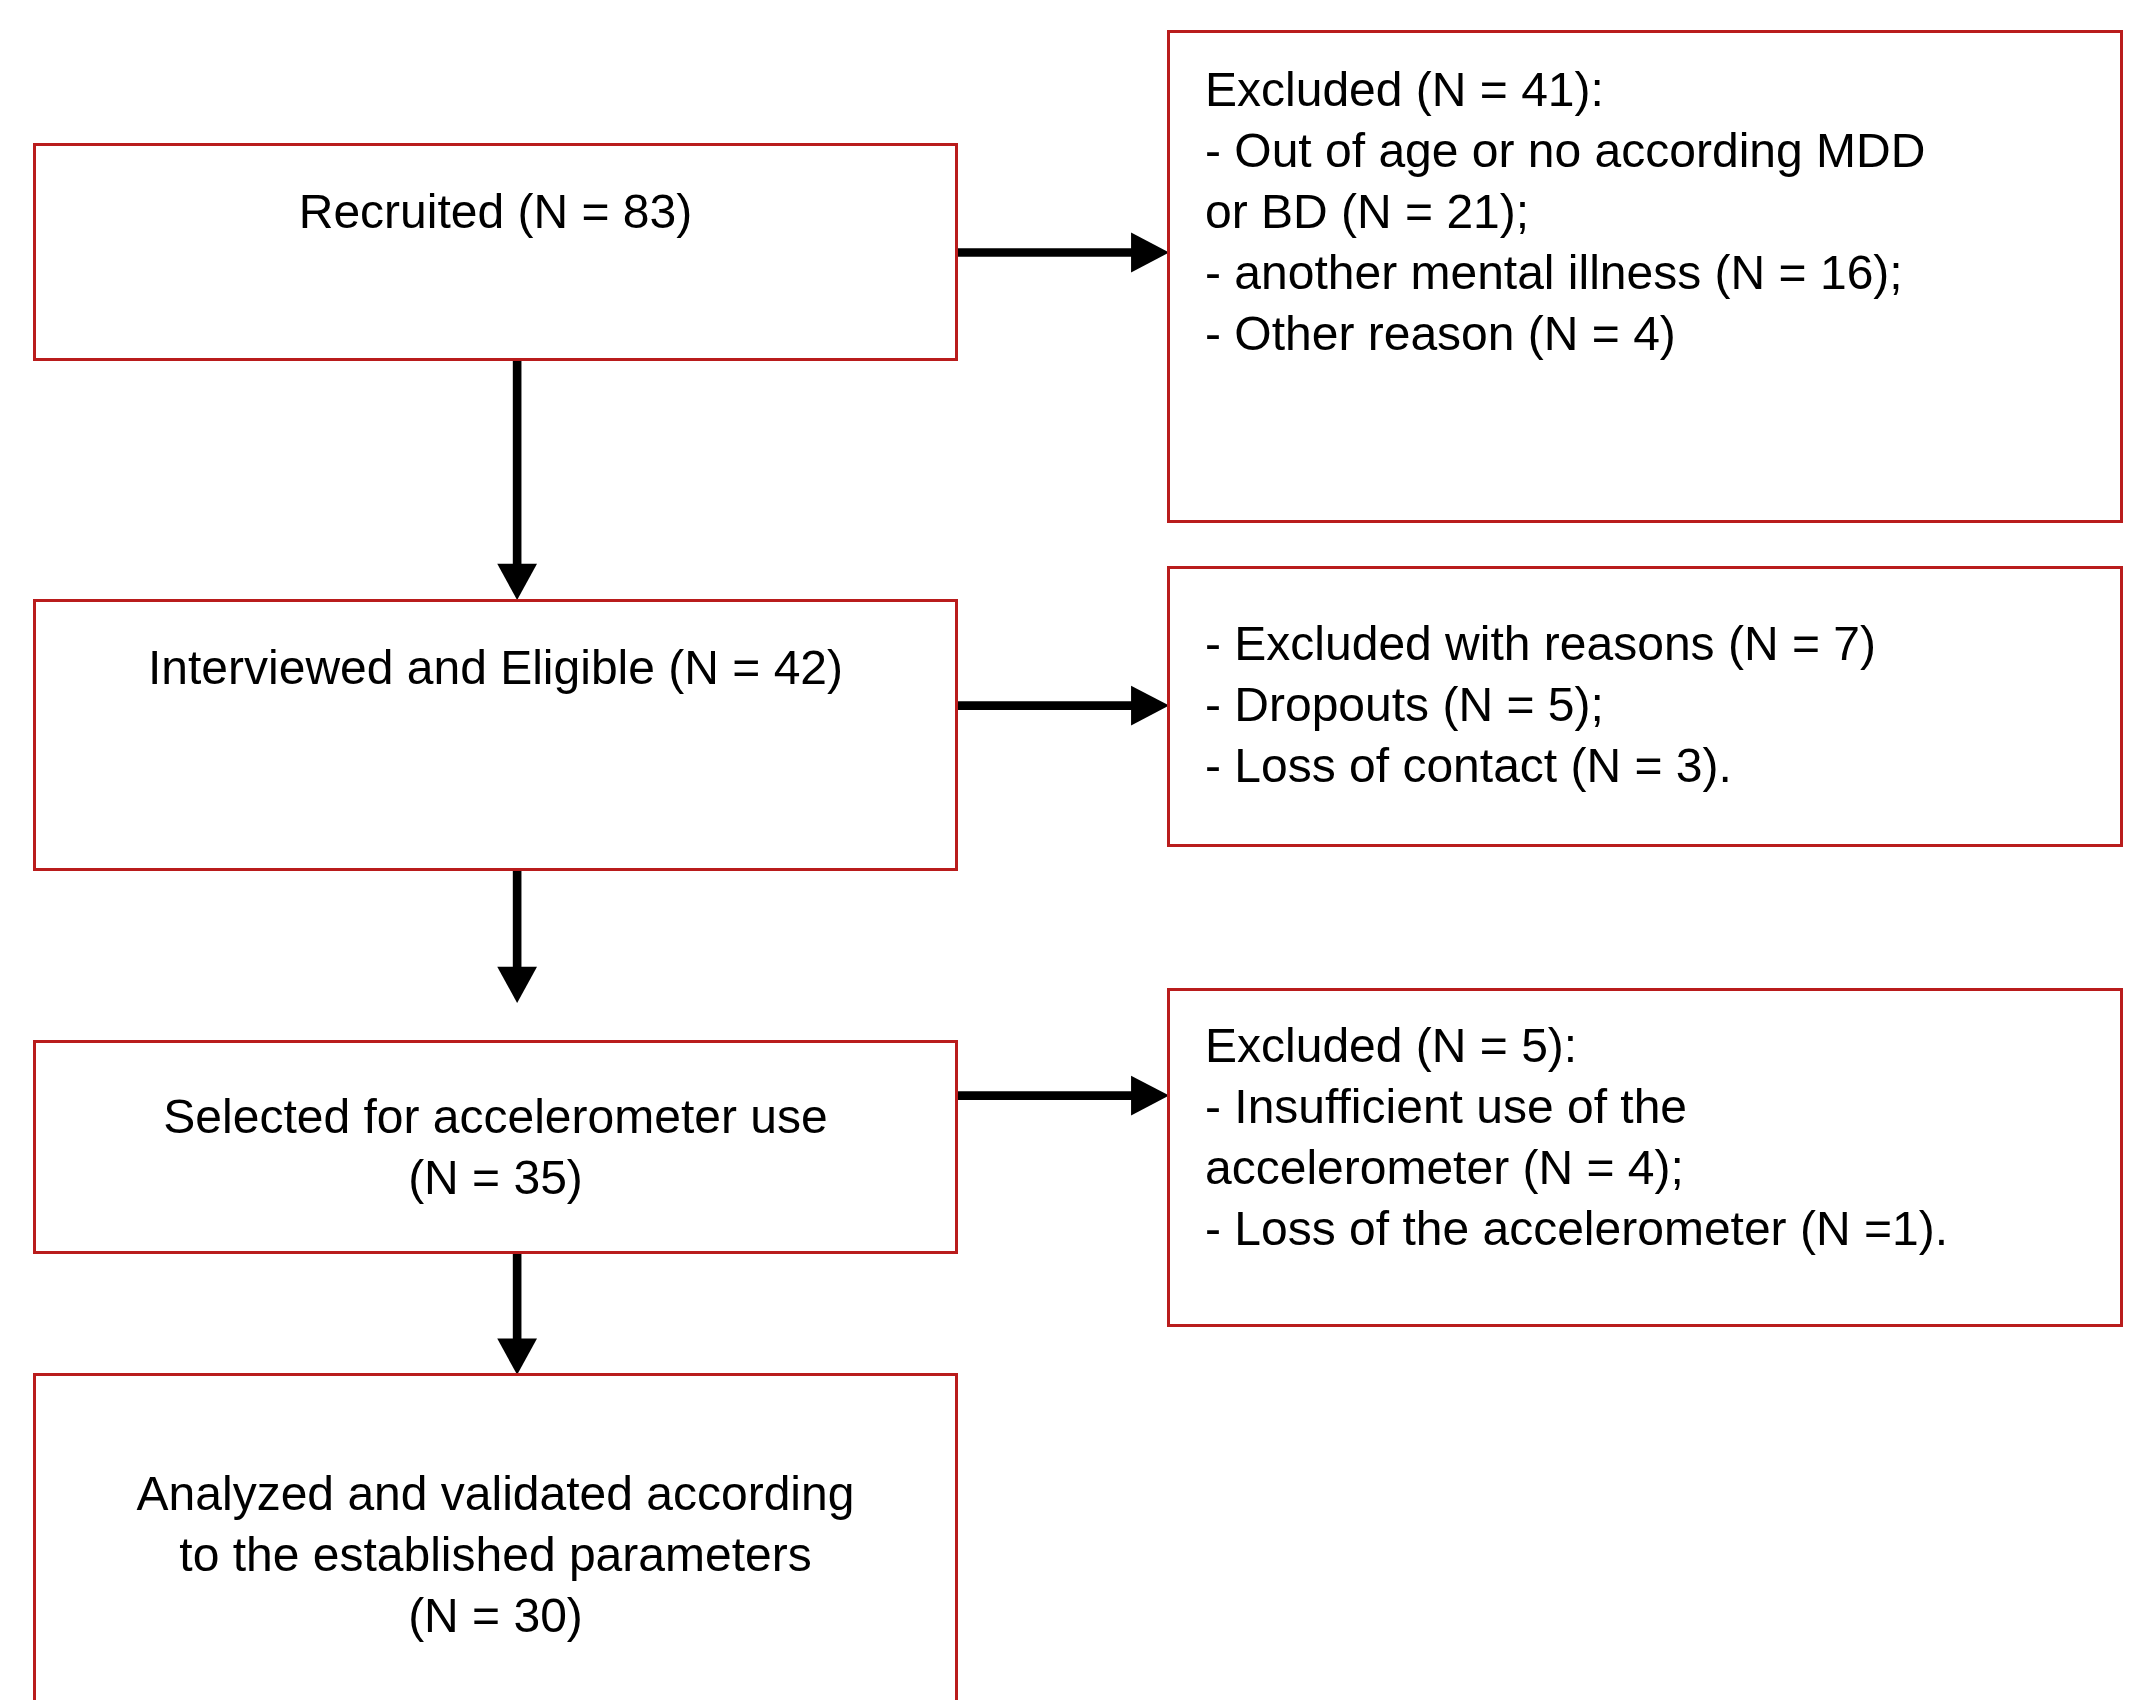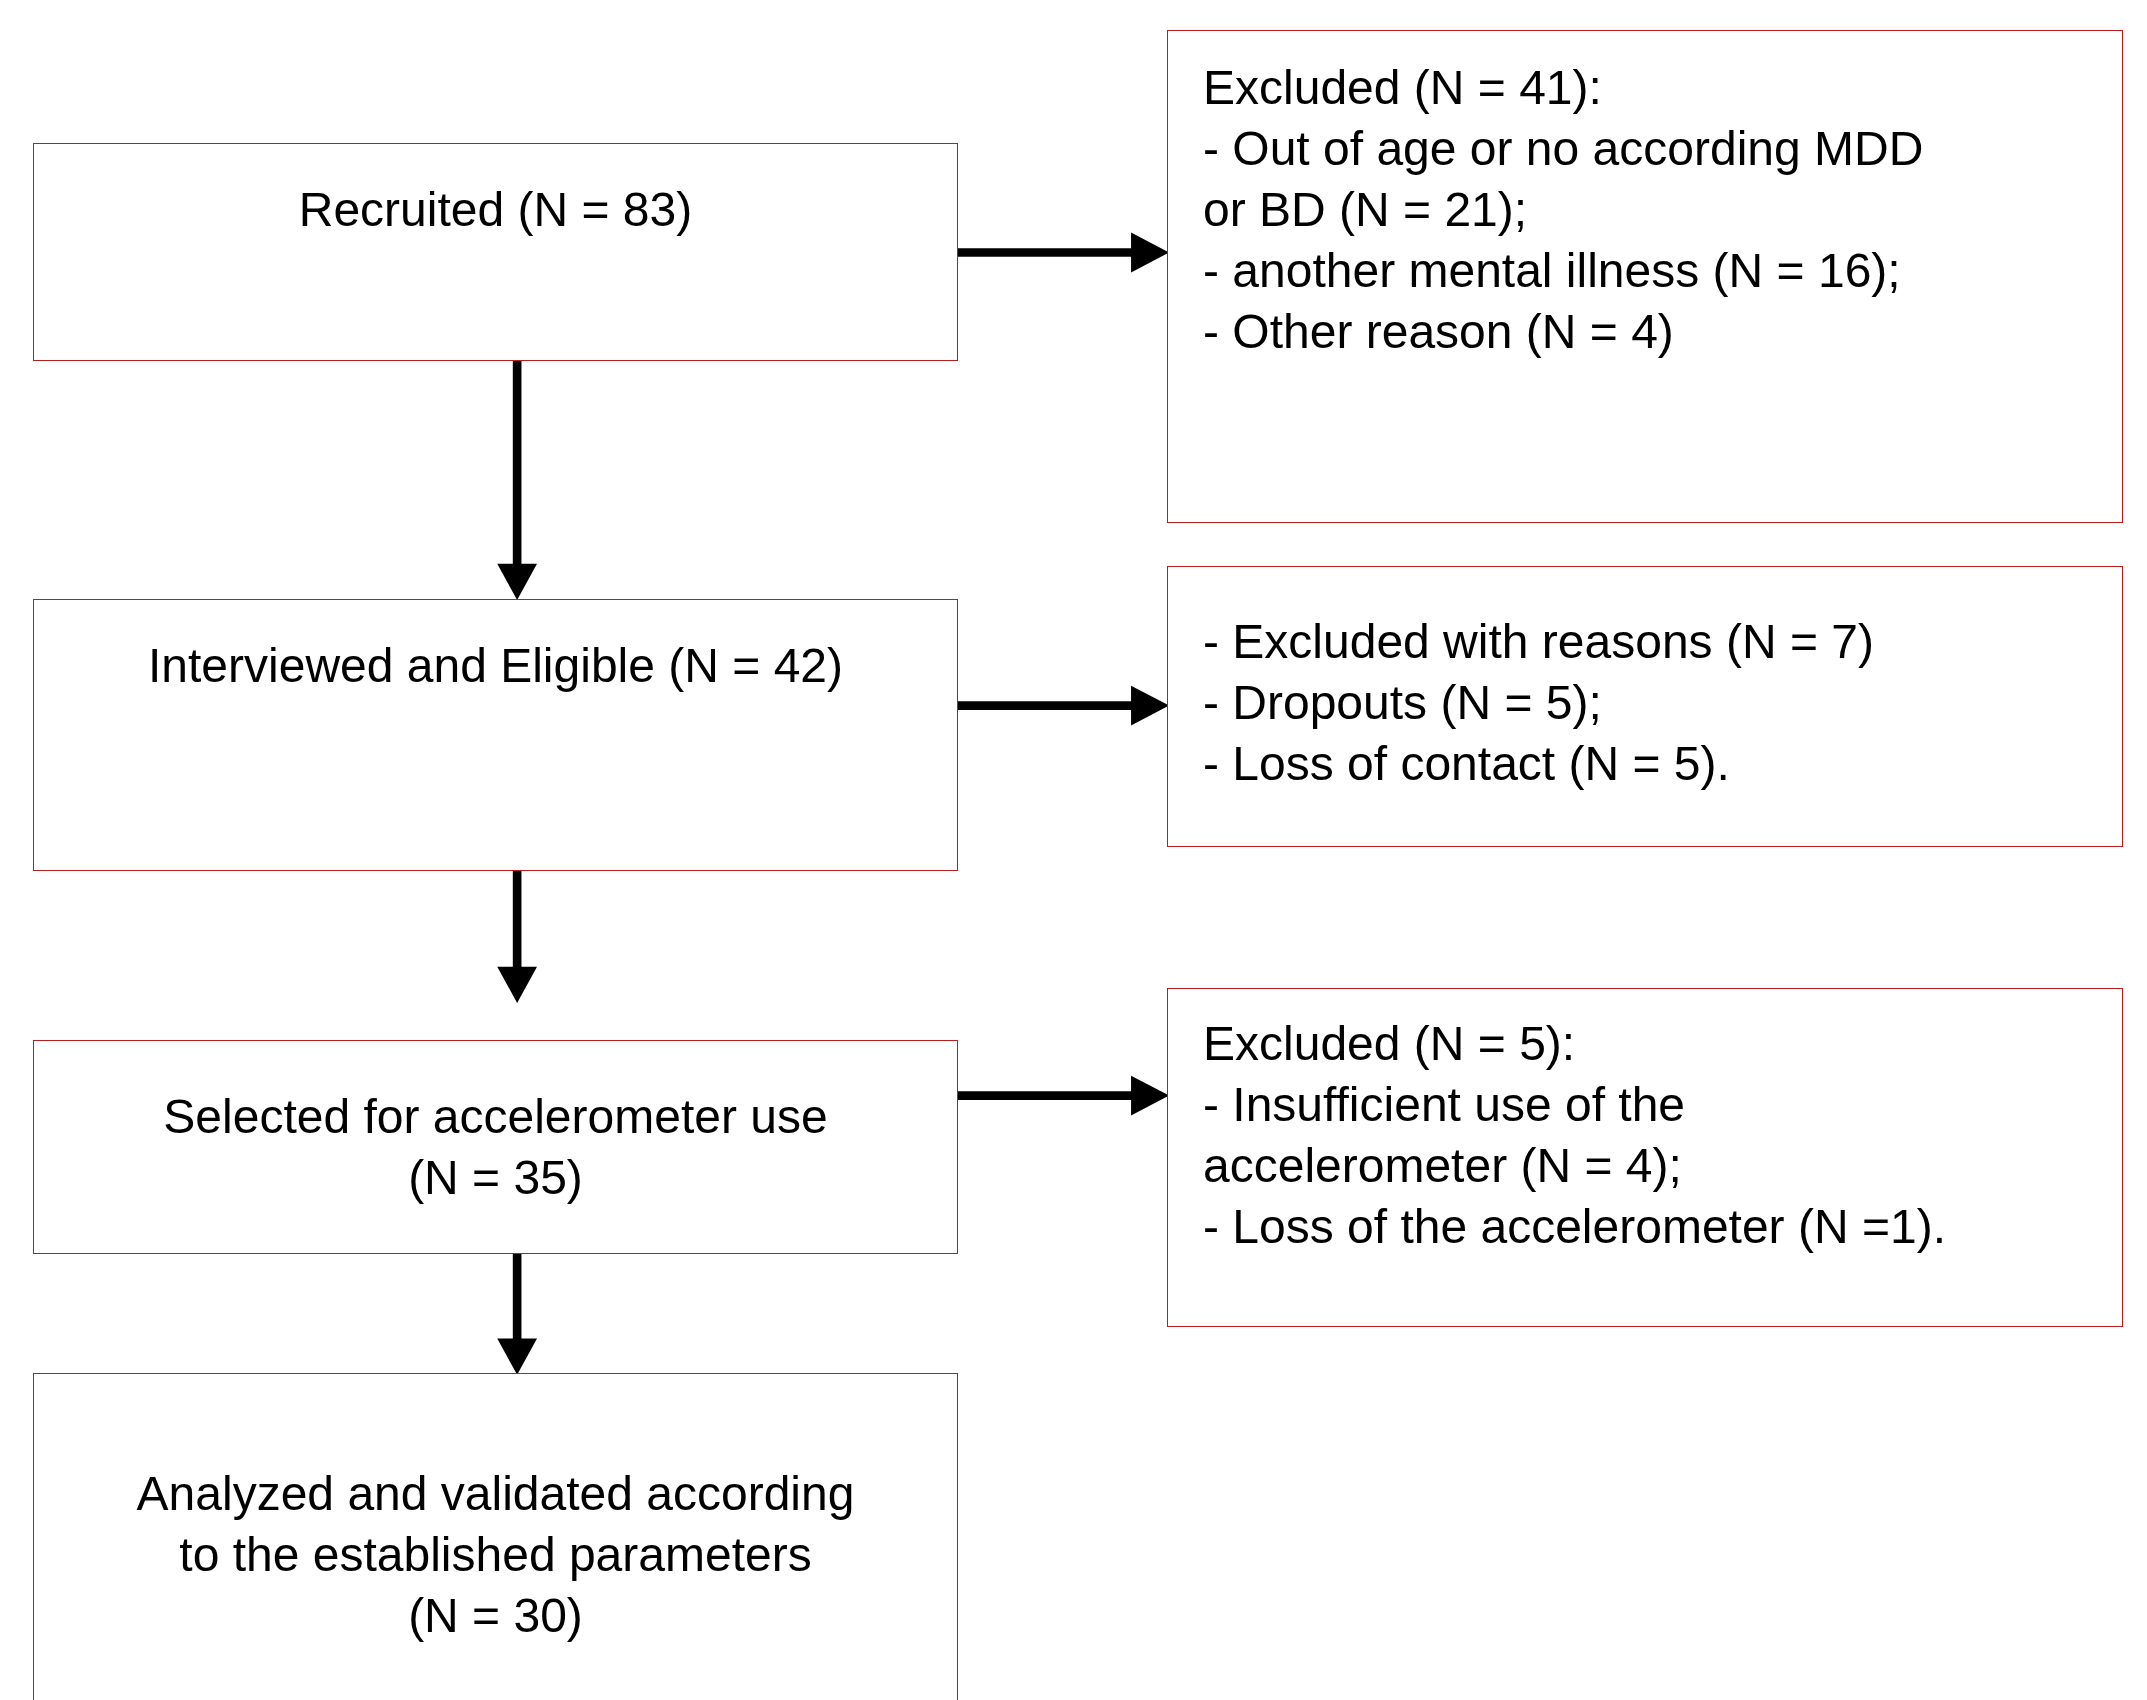--- a/index.html
+++ b/index.html
@@ -19,21 +19,21 @@
   .arrow-layer {
     position: absolute;
     left: 0;
     top: 0;
     width: 2148px;
     height: 1700px;
   }
   .box {
     position: absolute;
     box-sizing: border-box;
-    border: 1px solid #b91c1c;
+    border: 3px solid #b91c1c;
     background: #ffffff;
     font-size: 48px;
     line-height: 61px;
     font-weight: normal;
   }
   .main-box {
     left: 33px;
     width: 925px;
     text-align: center;
   }
@@ -113,21 +113,21 @@
     <div class="bline">Excluded (N = 41):</div>
     <div class="bline">- Out of age or no according MDD</div>
     <div class="bline">or BD (N = 21);</div>
     <div class="bline">- another mental illness (N = 16);</div>
     <div class="bline">- Other reason (N = 4)</div>
   </div>
 
   <div class="box side-box pad-b" style="top:566px;height:281px;">
     <div class="bline">- Excluded with reasons (N = 7)</div>
     <div class="bline">- Dropouts (N = 5);</div>
-    <div class="bline">- Loss of contact (N = 5).</div>
+    <div class="bline">- Loss of contact (N = 3).</div>
   </div>
 
   <div class="box side-box pad-c" style="top:988px;height:339px;">
     <div class="bline">Excluded (N = 5):</div>
     <div class="bline">- Insufficient use of the</div>
     <div class="bline">accelerometer (N = 4);</div>
     <div class="bline">- Loss of the accelerometer (N =1).</div>
   </div>
 
 </div>

